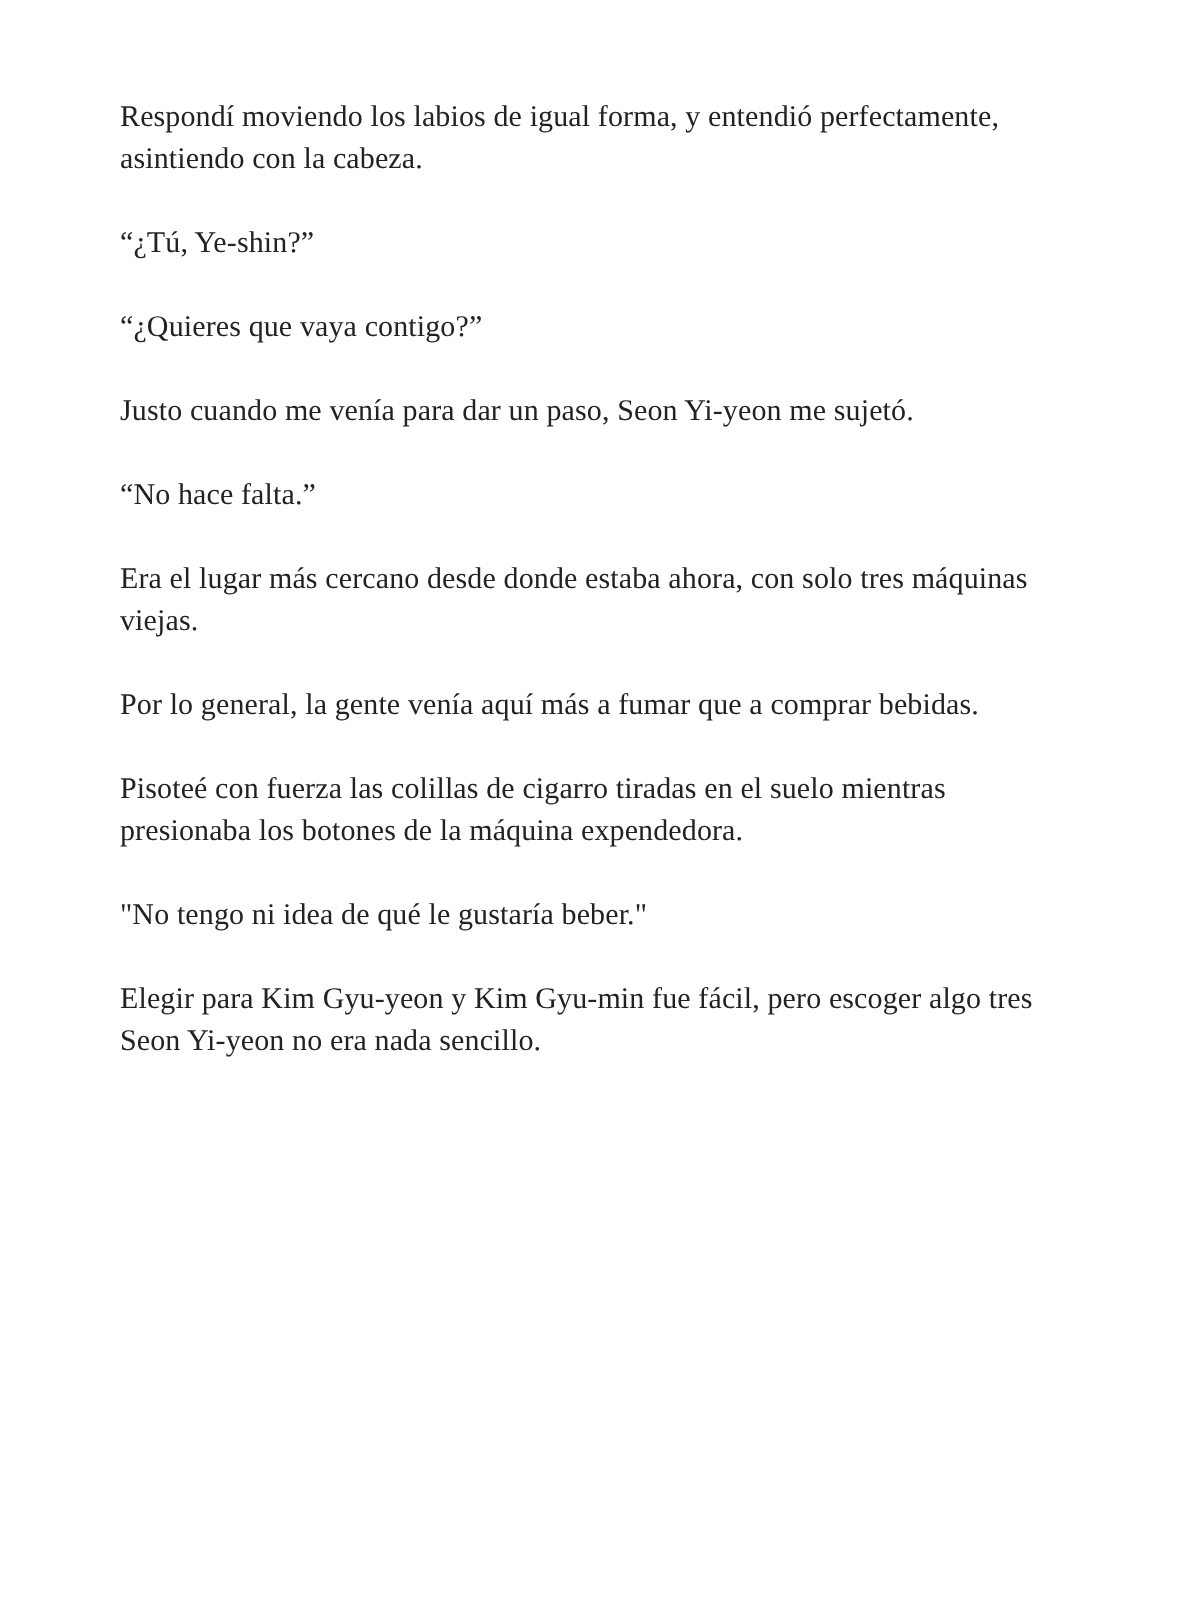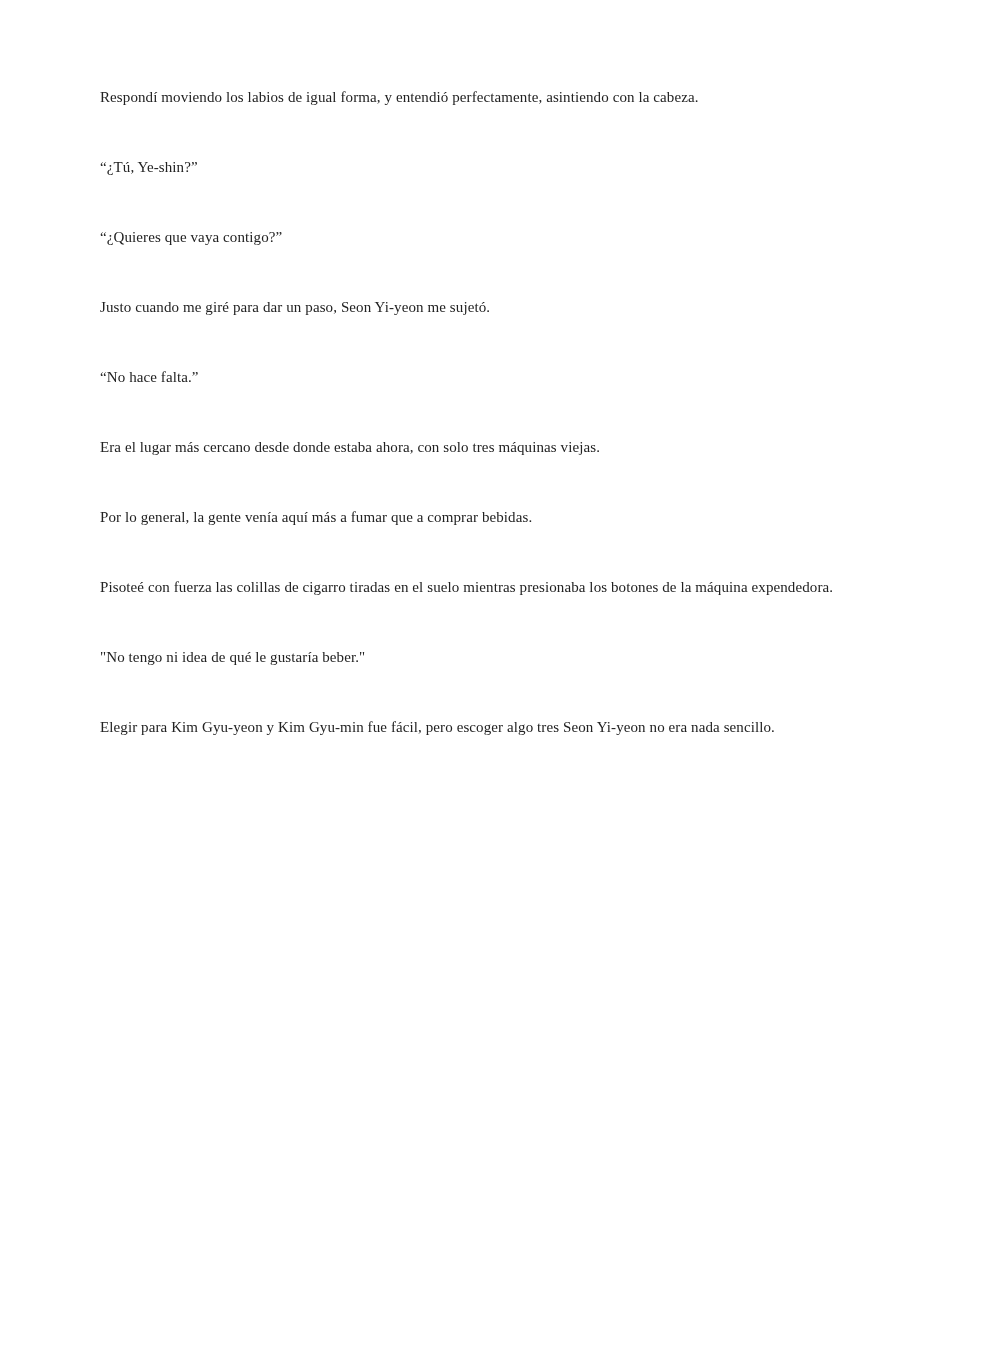--- a/index.html
+++ b/index.html
@@ -5,34 +5,34 @@
   html, body { margin: 0; padding: 0; background: #ffffff; }
   body { width: 1000px; height: 1350px; overflow: hidden; }
   .page {
     position: relative;
     padding: 80px 100px 0 100px;
     box-sizing: border-box;
     width: 1000px;
   }
   .para {
     font-family: "Liberation Serif", "DejaVu Serif", serif;
-    font-size: 15px;
+    font-size: 25px;
     line-height: 35px;
     color: #222222;
     margin: 0 0 35px 0;
     letter-spacing: 0.1px;
   }
 </style>
 </head>
 <body>
 
 <div class="page">
   <p class="para">Respondí moviendo los labios de igual forma, y entendió perfectamente, asintiendo con la cabeza.</p>
   <p class="para">“¿Tú, Ye-shin?”</p>
   <p class="para">“¿Quieres que vaya contigo?”</p>
-  <p class="para">Justo cuando me giré para dar un paso, Seon Yi-yeon me sujetó.</p>
+  <p class="para">Justo cuando me venía para dar un paso, Seon Yi-yeon me sujetó.</p>
   <p class="para">“No hace falta.”</p>
   <p class="para">Era el lugar más cercano desde donde estaba ahora, con solo tres máquinas viejas.</p>
   <p class="para">Por lo general, la gente venía aquí más a fumar que a comprar bebidas.</p>
   <p class="para">Pisoteé con fuerza las colillas de cigarro tiradas en el suelo mientras presionaba los botones de la máquina expendedora.</p>
   <p class="para">"No tengo ni idea de qué le gustaría beber."</p>
   <p class="para">Elegir para Kim Gyu-yeon y Kim Gyu-min fue fácil, pero escoger algo tres Seon Yi-yeon no era nada sencillo.</p>
 </div>
 
 </body></html>

